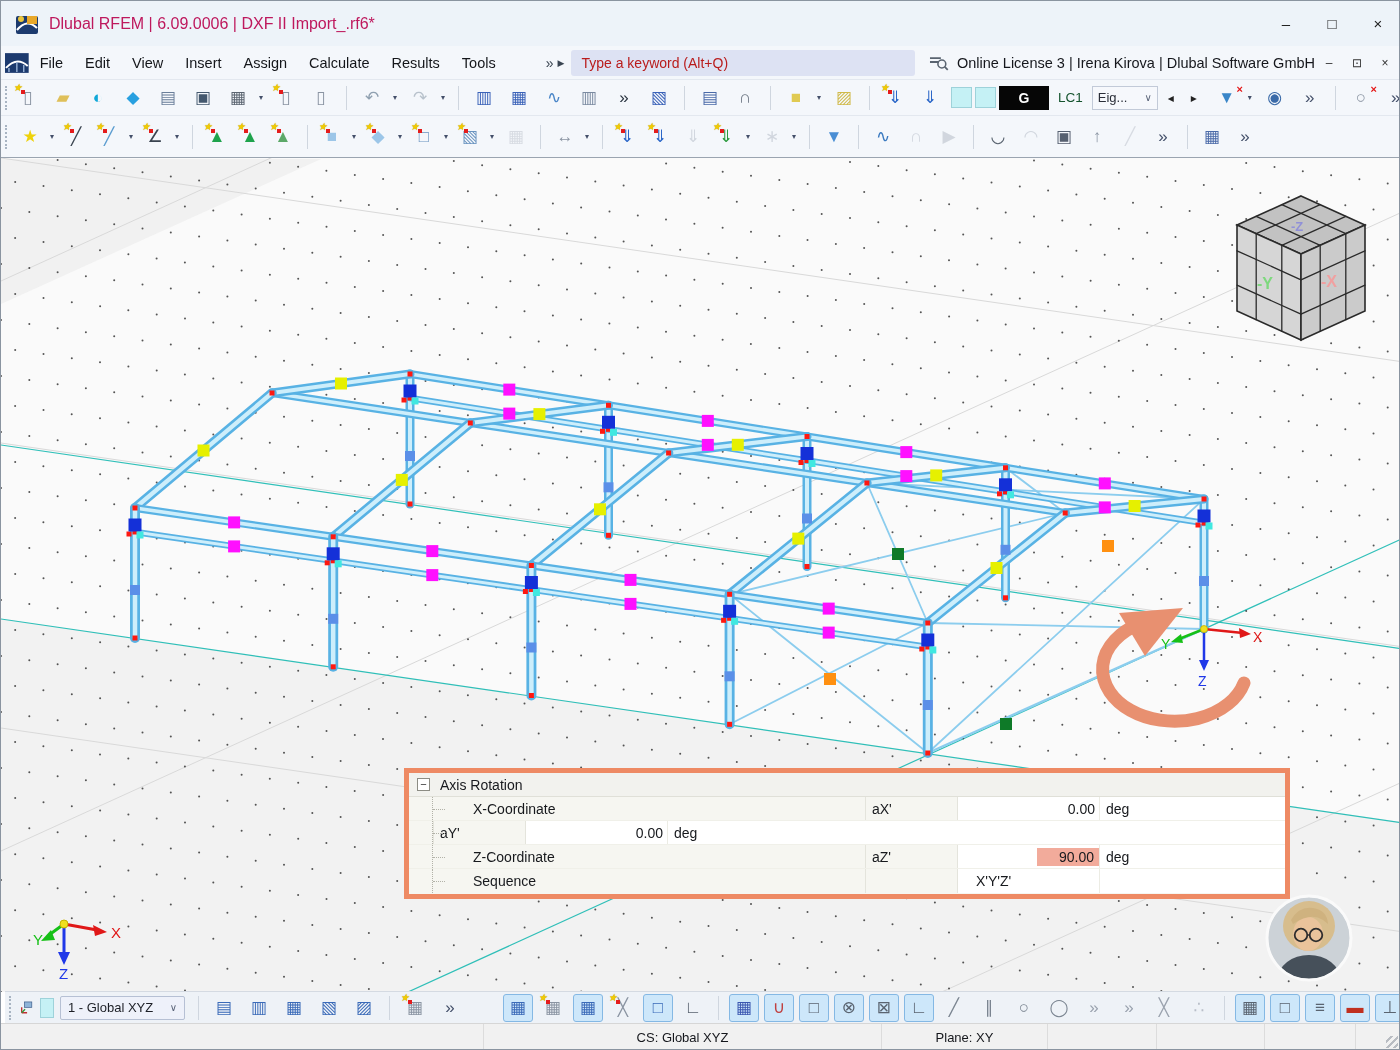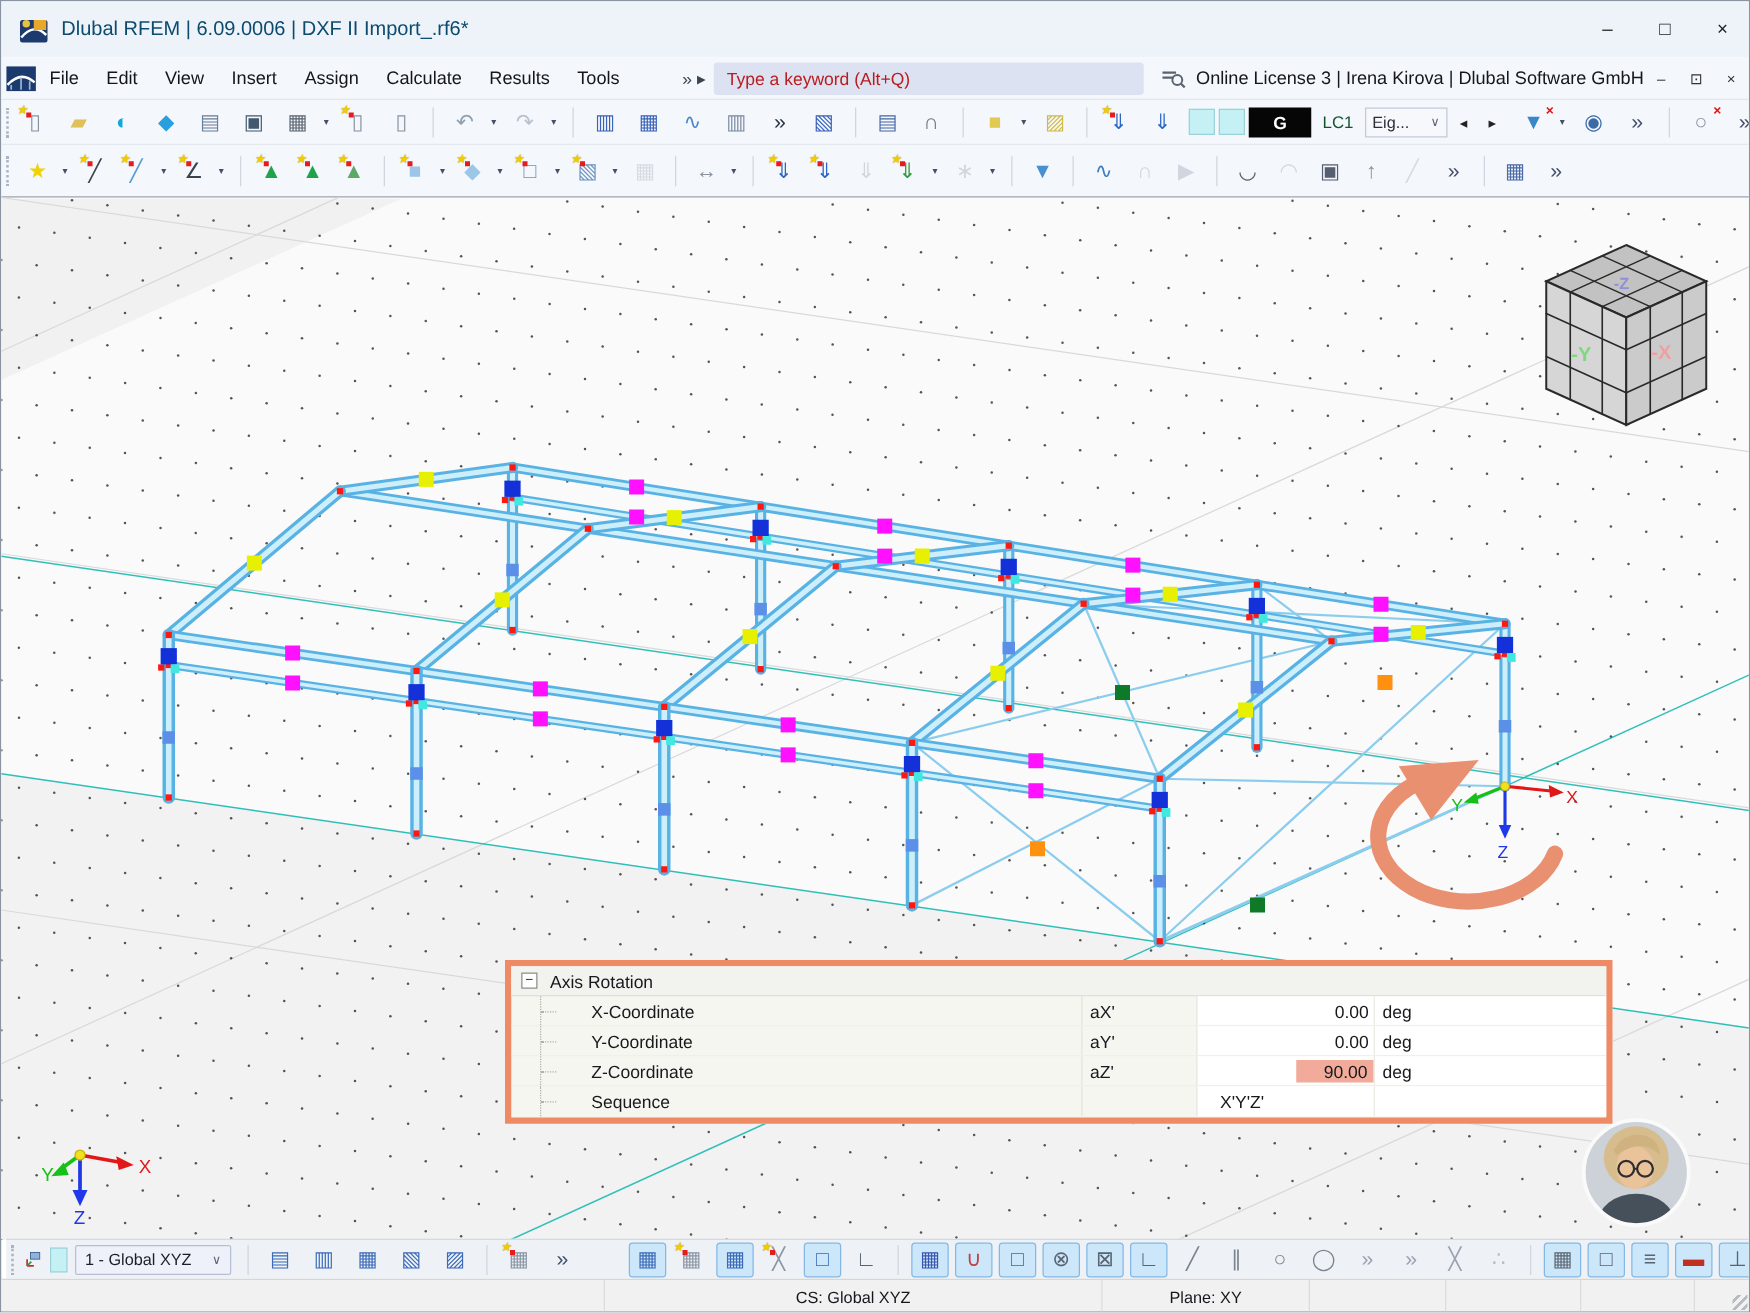--- a/index.html
+++ b/index.html
@@ -2,21 +2,21 @@
 <html><head>
 <meta charset="utf-8">
 <style>
   html,body{margin:0;padding:0;background:#dfe3e8;}
   *{box-sizing:border-box;font-family:"Liberation Sans",sans-serif;}
   .app{position:relative;width:1400px;height:1050px;background:#fff;overflow:hidden;border:1px solid #8a94a0;}
 
   
   .titlebar{position:absolute;left:0;top:0;width:1400px;height:45px;background:#edf3f9;display:flex;align-items:center;}
   .titlebar .logo{margin-left:14px;width:24px;height:24px;}
-  .titlebar .title{margin-left:10px;font-size:16px;color:#0c4a6e;}
+  .titlebar .title{margin-left:10px;font-size:16px;color:#be185d;}
   .winbtns{margin-left:auto;display:flex;height:45px;}
   .wb{width:46px;height:45px;display:flex;align-items:center;justify-content:center;font-size:15px;color:#222;cursor:default;}
 
   
   .menubar{position:absolute;left:0;top:45px;width:1400px;height:33px;background:#f4f7fb;display:flex;align-items:center;}
   .menubar .applogo{width:24px;height:22px;margin-left:4px;}
   .menu-item{padding:0 11px;font-size:14.5px;color:#14161a;height:33px;display:flex;align-items:center;}
   .ovf{font-size:14px;color:#3a4552;padding:0 3px;}
   .runb{font-size:9px;color:#3a4552;padding:0 3px 0 1px;}
   .searchbox{width:348px;height:26px;background:#dde2f3;border-radius:3px;margin-left:4px;display:flex;align-items:center;padding-left:10px;}
@@ -2175,21 +2175,20 @@
         <span class="ap-tree"></span>
         <span class="ap-label">X-Coordinate</span>
         <span class="ap-sym">aX'</span>
         <span class="ap-val">
             <span>0.00</span>
           </span>
         <span class="ap-unit">deg</span>
       </div>
       <div class="ap-row">
         <span class="ap-tree"></span>
-        <span class="ap-label">Y-Coordinate</span>
         <span class="ap-sym">aY'</span>
         <span class="ap-val">
             <span>0.00</span>
           </span>
         <span class="ap-unit">deg</span>
       </div>
       <div class="ap-row">
         <span class="ap-tree"></span>
         <span class="ap-label">Z-Coordinate</span>
         <span class="ap-sym">aZ'</span>

